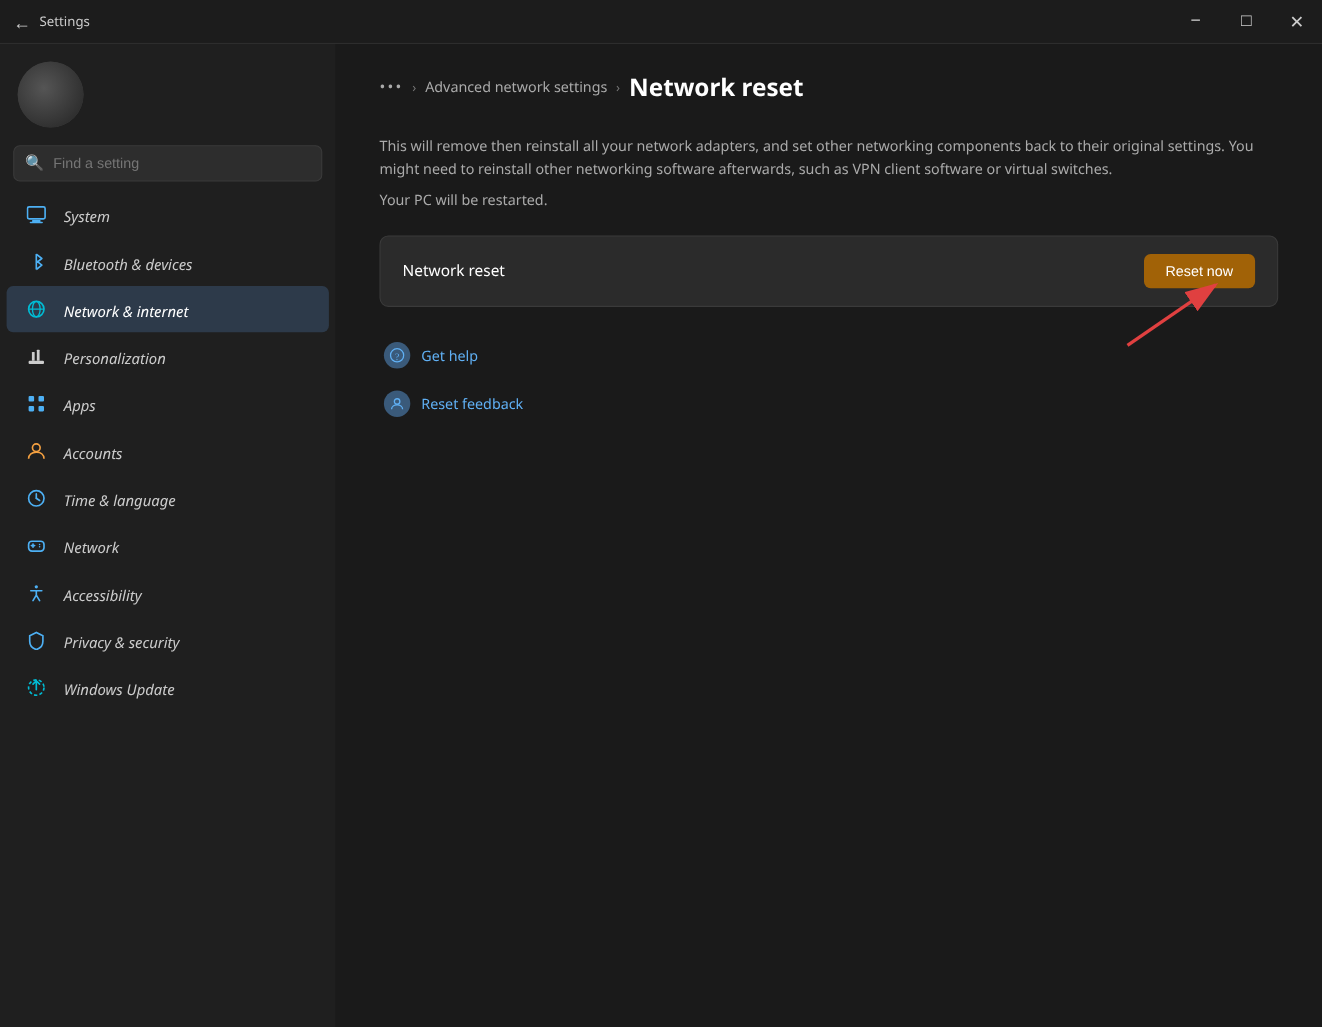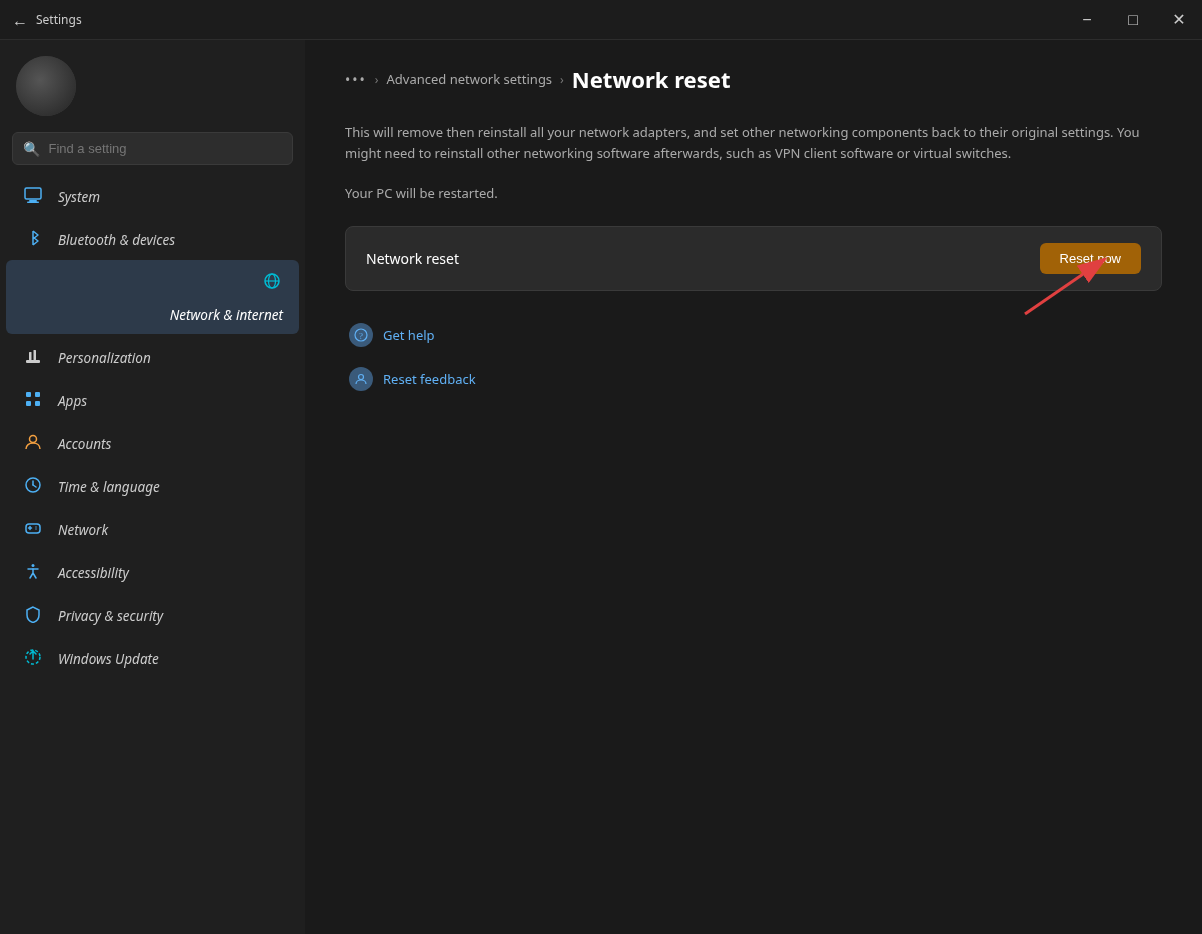--- a/index.html
+++ b/index.html
@@ -118,21 +118,20 @@
       border-radius: 6px;
       margin: 1px 6px;
       font-size: 13.5px;
       color: #cccccc;
       transition: background 0.1s;
       font-style: italic;
     }
     .nav-item.active {
       background: #2d3a4a;
       color: #ffffff;
-      flex-direction: column;
     }
     .nav-icon {
       width: 22px;
       height: 22px;
       display: flex;
       align-items: center;
       justify-content: center;
       font-size: 16px;
       flex-shrink: 0;
     }
@@ -157,21 +156,21 @@
     .breadcrumb-dots { font-size: 14px; letter-spacing: 2px; }
     .breadcrumb-sep { font-size: 12px; color: #777; }
     .breadcrumb-item { color: #aaaaaa; cursor: pointer; }
     .breadcrumb-current { font-size: 22px; font-weight: 700; color: #ffffff; }
 
     .description {
       font-size: 13px;
       color: #aaaaaa;
       line-height: 1.6;
       max-width: 850px;
-      margin-bottom: 20px;
+      margin-bottom: 8px;
     }
     .restart-note {
       font-size: 13px;
       color: #aaaaaa;
       margin-bottom: 24px;
     }
 
     
     .card {
       background: #2b2b2b;

